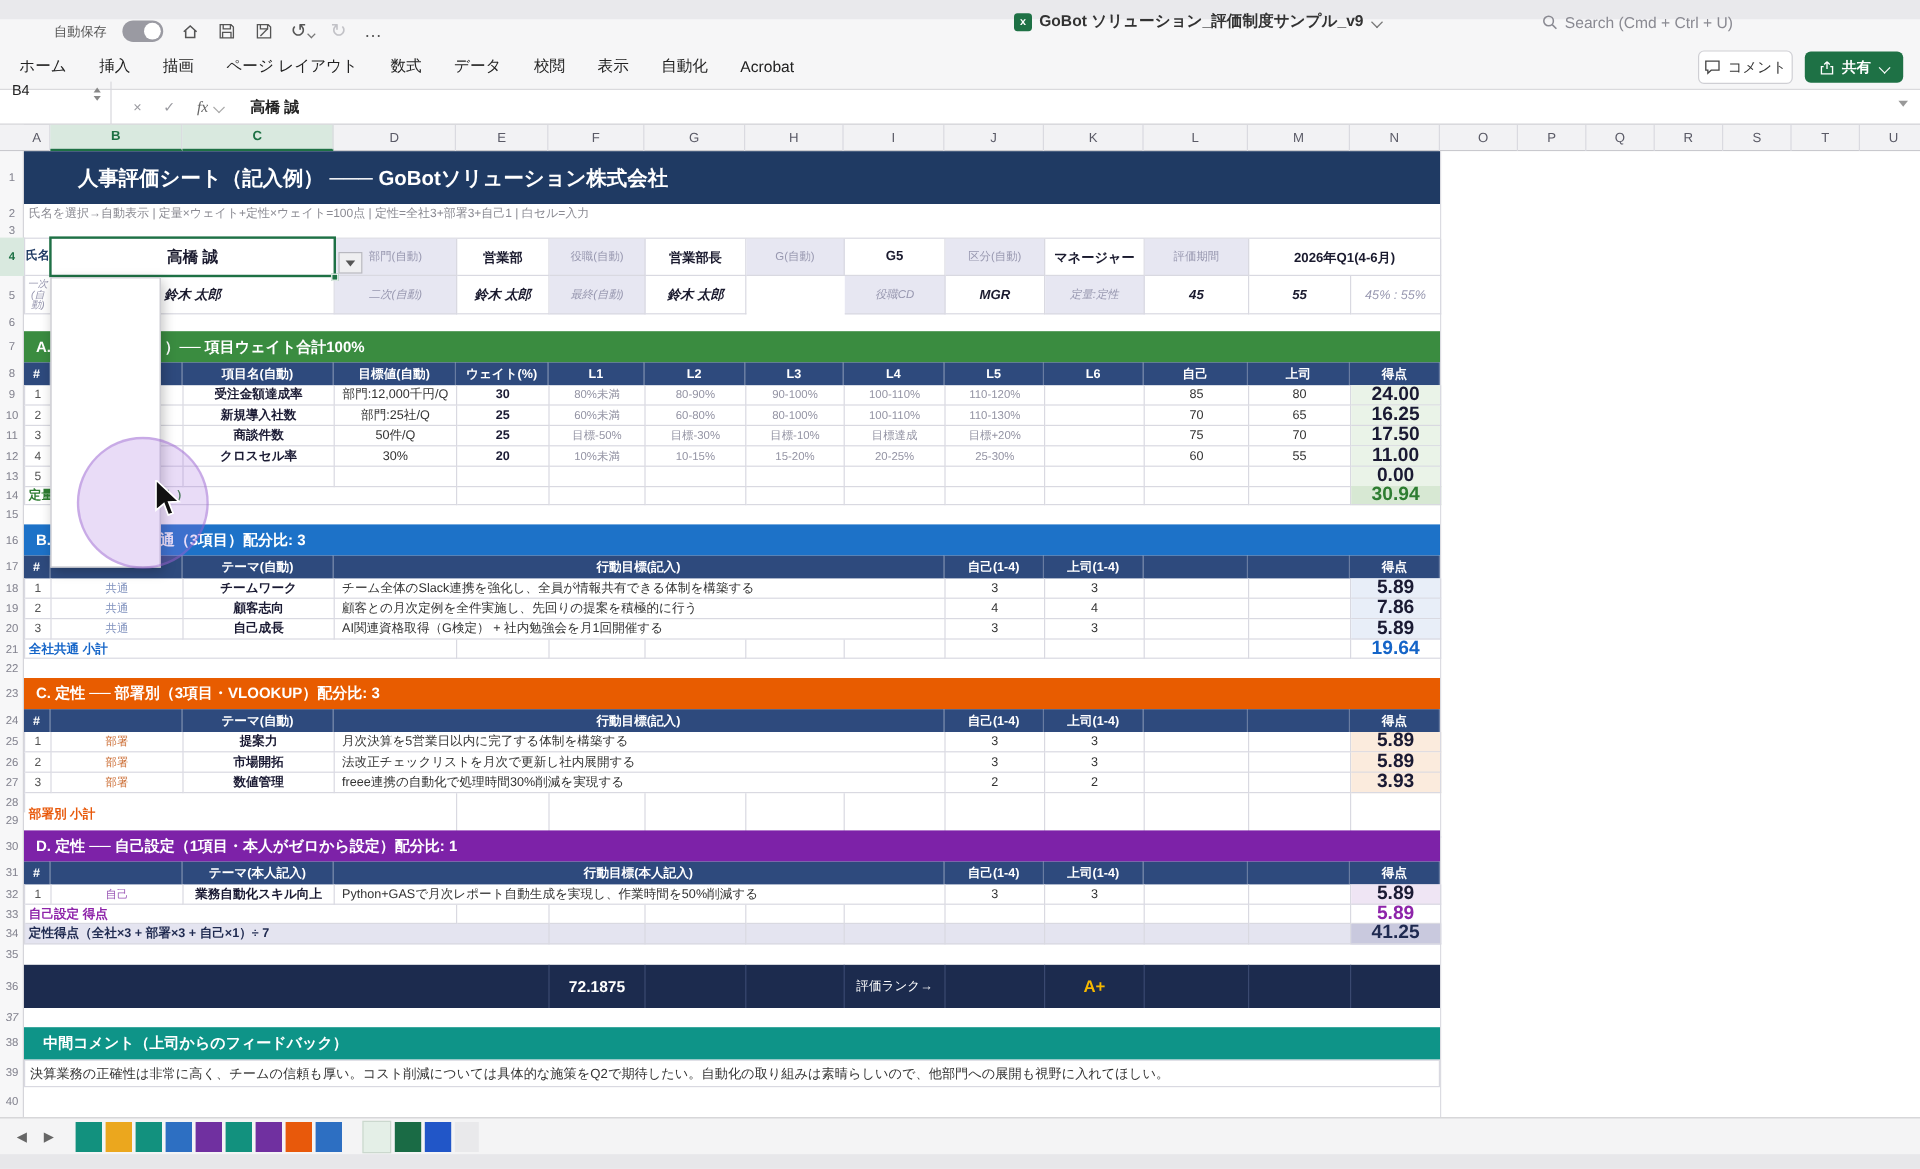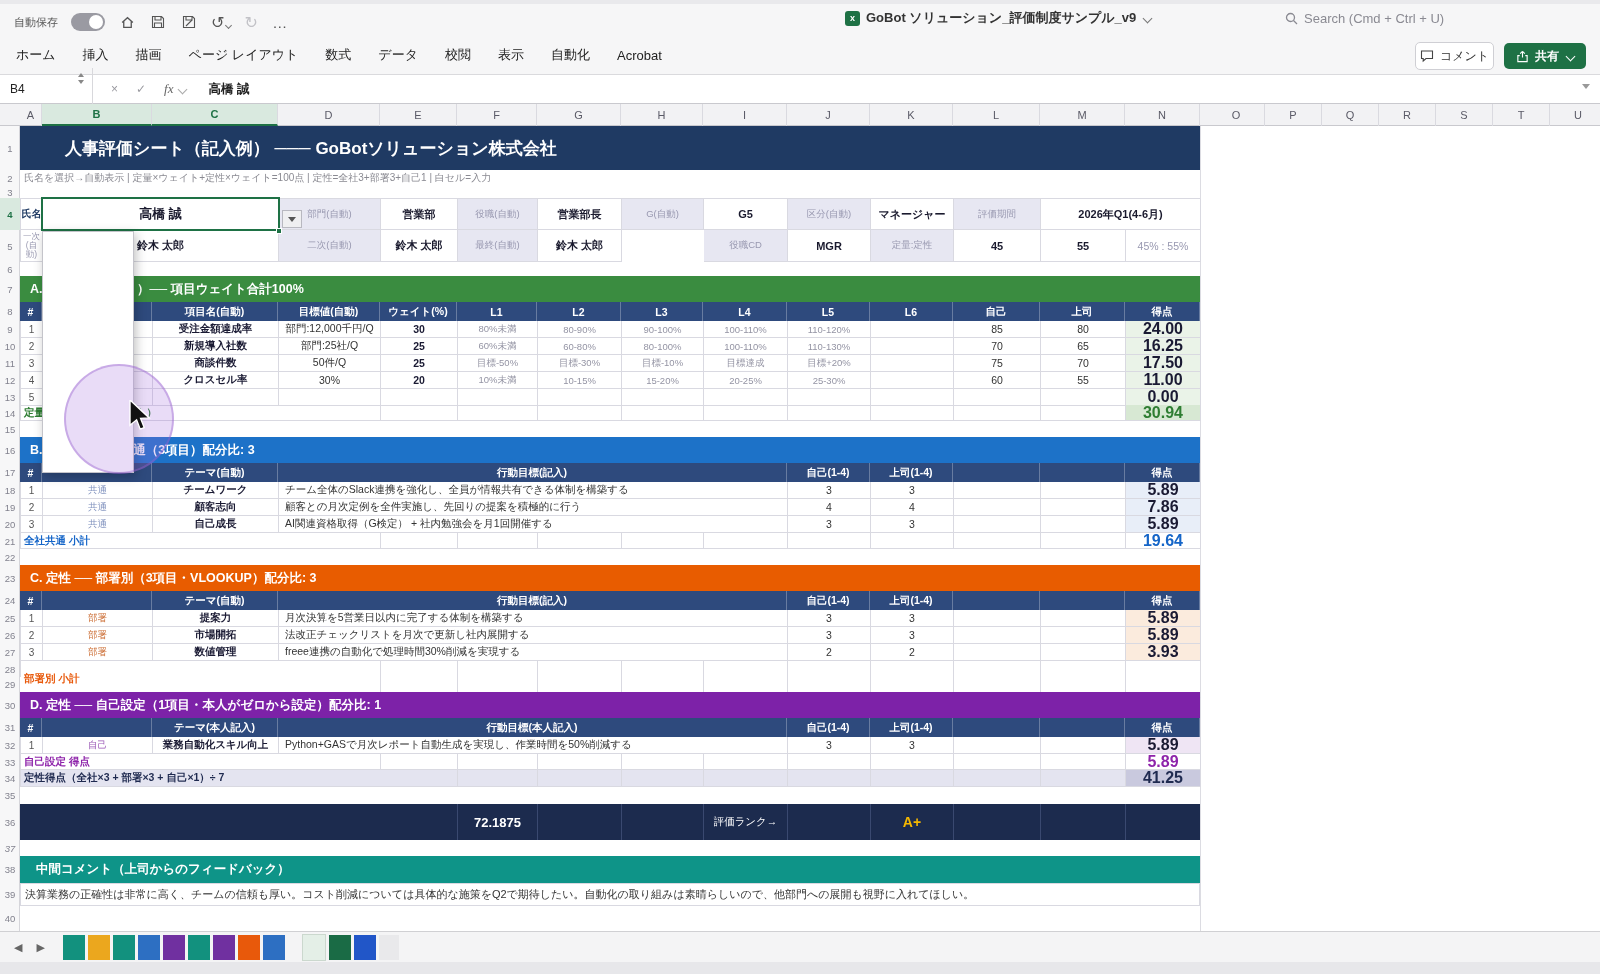--- a/index.html
+++ b/index.html
@@ -1,39 +1,39 @@
 <!DOCTYPE html>
 <html><head>
 <meta charset="utf-8">
 <style>
   html,body{margin:0;padding:0;}
   body{width:1600px;height:974px;position:relative;overflow:hidden;background:#E9E9EC;
        font-family:"Liberation Sans","DejaVu Sans",sans-serif;color:#222;}
   .abs{position:absolute;box-sizing:border-box;}
   
-  #titlebar{left:0;top:4px;width:1600px;height:36px;background:#F6F6F7;display:flex;align-items:center;}
+  #titlebar{left:0;top:16px;width:1600px;height:36px;background:#F6F6F7;display:flex;align-items:flex-start;padding-left:31px;}
   .tb-left{display:flex;align-items:center;gap:13px;padding-left:14px;}
   .tb-label{font-size:11px;color:#555;}
   .toggle{width:34px;height:18px;border-radius:9px;background:#9A9AA2;position:relative;}
   .toggle .knob{position:absolute;right:2px;top:2px;width:14px;height:14px;border-radius:50%;background:#fff;}
   .tbicon{width:18px;height:18px;display:flex;align-items:center;justify-content:center;color:#555;font-size:15px;}
   .tbicon svg{display:block;}
   .undo{font-size:16px;color:#555;} .redo{font-size:16px;color:#C2C2C7;}
   .chev{display:inline-block;width:6px;height:6px;border-right:1.4px solid #777;border-bottom:1.4px solid #777;transform:rotate(45deg);margin-left:2px;}
   #doc-title{left:845px;top:0;height:36px;display:flex;align-items:center;gap:6px;font-size:13px;color:#333;font-weight:bold;}
   .xlicon{width:15px;height:15px;border-radius:3px;background:#1E7145;color:#fff;font-size:9px;font-weight:bold;display:flex;align-items:center;justify-content:center;}
   #search{left:1285px;top:0;height:36px;display:flex;align-items:center;gap:6px;font-size:13px;color:#8A8A92;}
   #ribbon{left:0;top:36px;width:1600px;height:39px;background:#F6F6F7;border-bottom:1px solid #DADADD;display:flex;align-items:center;gap:27px;padding-left:16px;font-size:13px;color:#222;}
   .ribbon-tab{cursor:default;}
   #ribbon-right{right:14px;top:42px;display:flex;gap:10px;align-items:center;}
   .btn-comment{display:flex;align-items:center;gap:6px;border:1px solid #CFCFD4;background:#fff;border-radius:5px;height:26px;padding:0 4px;font-size:12px;color:#333;}
   .btn-share{display:flex;align-items:center;gap:6px;background:#1E7145;border-radius:5px;height:26px;padding:0 12px;font-size:12px;color:#fff;font-weight:bold;}
   .btn-share .chev{border-color:#fff;}
   #formulabar{left:0;top:75px;width:1600px;height:29px;background:#fff;border-bottom:1px solid #C9C9CE;display:flex;align-items:center;font-size:12.5px;}
-  #namebox{width:92px;height:42px;display:flex;align-items:center;border-right:1px solid #D8D8DC;position:relative;}
+  #namebox{width:92px;height:42px;display:flex;border-right:1px solid #D8D8DC;position:relative;}
   #namebox .ref{padding-left:10px;font-size:12px;color:#222;}
   .spin{position:absolute;right:8px;top:5px;display:flex;flex-direction:column;gap:3px;}
   .spin i{width:0;height:0;border-left:3.5px solid transparent;border-right:3.5px solid transparent;}
   .spin .up{border-bottom:4px solid #888;} .spin .dn{border-top:4px solid #888;}
   .fb-ic{color:#9A9AA0;font-size:12px;margin-left:18px;}
   .fx{font-family:"Liberation Serif","DejaVu Serif",serif;font-style:italic;color:#666;font-size:13px;margin-left:18px;}
   #fb-value{margin-left:22px;color:#222;font-size:12.5px;font-weight:bold;}
   #fb-exp{position:absolute;right:10px;top:84px;width:0;height:0;border-left:4px solid transparent;border-right:4px solid transparent;border-top:5px solid #999;}
   
   #colheads{left:0;top:104px;width:1600px;height:22px;background:#F2F2F4;border-bottom:1px solid #C9C9CE;}
@@ -261,21 +261,21 @@
   <div class="c lbl">役職(自動)</div>
   <div class="c val">営業部長</div>
   <div class="c lbl">G(自動)</div>
   <div class="c val">G5</div>
   <div class="c lbl">区分(自動)</div>
   <div class="c val">マネージャー</div>
   <div class="c lbl">評価期間</div>
   <div class="c sMN val">2026年Q1(4-6月)</div>
 </div>
 
-<div class="grow bdr" style="top:230px;height:32px;">
+<div class="grow bdr" style="top:230px;height:32px;font-style:italic;">
   <div class="c tiny">一次(自動)</div>
   <div class="c sBC val">鈴木 太郎</div>
   <div class="c lbl">二次(自動)</div>
   <div class="c val">鈴木 太郎</div>
   <div class="c lbl">最終(自動)</div>
   <div class="c val">鈴木 太郎</div>
   <div class="c" style="border-right:none;border-bottom:none;"></div>
   <div class="c lbl">役職CD</div>
   <div class="c val">MGR</div>
   <div class="c lbl">定量:定性</div>

